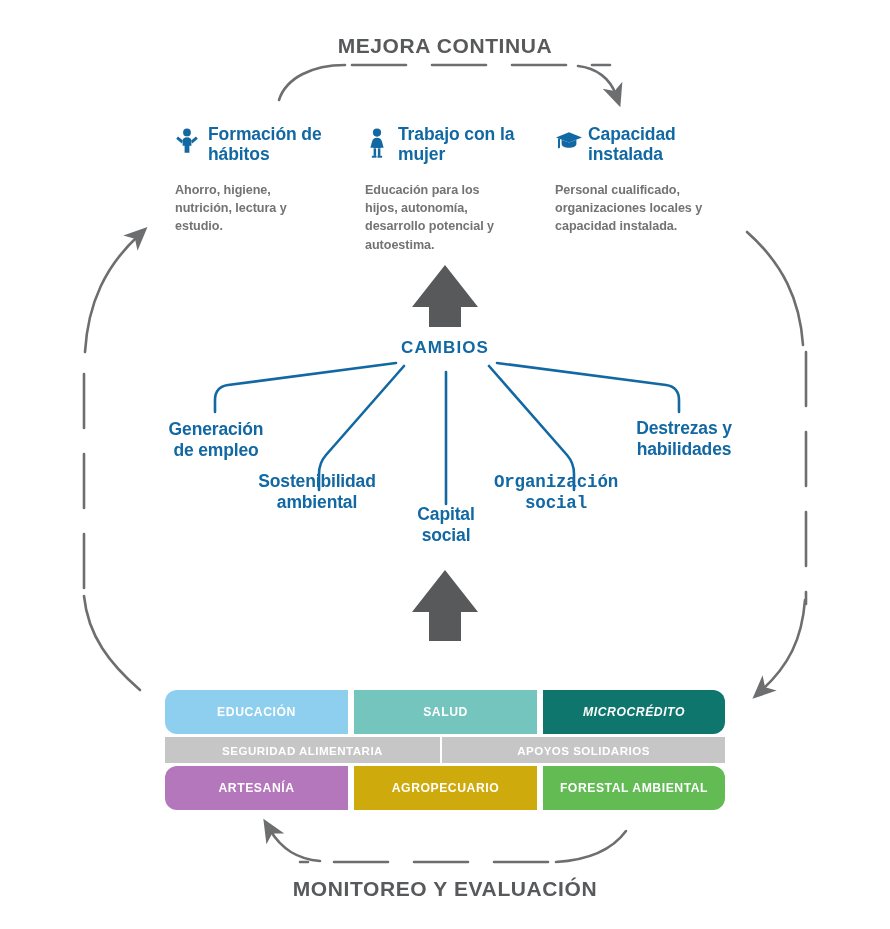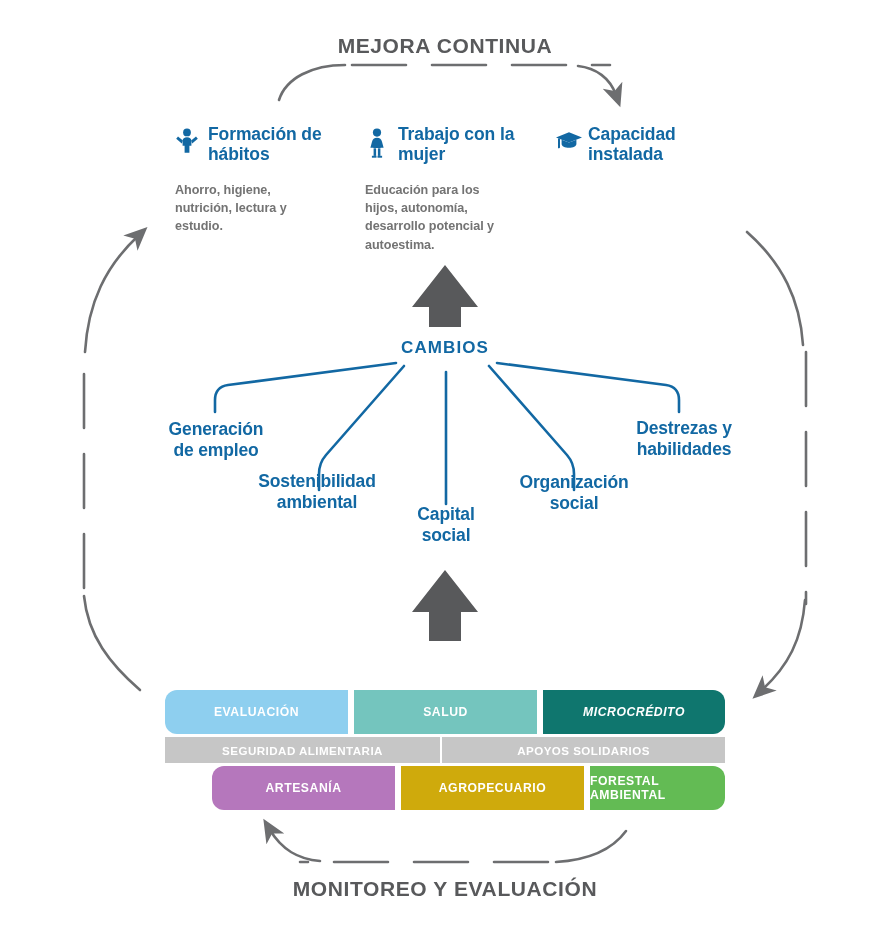--- a/index.html
+++ b/index.html
@@ -102,21 +102,21 @@
     font-weight: bold;
     font-size: 17.5px;
     line-height: 1.18;
     text-align: center;
     letter-spacing: -0.15px;
     white-space: pre-line;
   }
   #node-generacion  { left: 131px; top: 419px; width: 170px; }
   #node-sosten      { left: 234px; top: 471px; width: 166px; }
   #node-capital     { left: 383px; top: 504px; width: 126px; }
-  #node-organiza    { left: 496px; top: 472px; width: 156px; }
+  #node-organiza    { left: 478px; top: 472px; width: 156px; font-family: Liberation Mono, monospace; }
   #node-destrezas   { left: 600px; top: 418px; width: 168px; }
 
   
   #programs {
     position: absolute;
     left: 165px;
     top: 690px;
     width: 560px;
   }
   .prog-row {
@@ -138,21 +138,21 @@
   .prog-row.row-mid .prog-cell {
     height: 26px;
     font-size: 11.6px;
     letter-spacing: 0.45px;
   }
   .c-educacion { flex: 0 0 183px; background: #8ECFEF; border-radius: 12px 0 0 12px; }
   .c-salud     { flex: 0 0 183px; background: #74C5BE; }
   .c-micro     { flex: 1 1 auto;  background: #0f766e; border-radius: 0 12px 12px 0; font-style: italic; }
   .c-seguridad { flex: 0 0 275px; background: #C6C6C6; }
   .c-apoyos    { flex: 1 1 auto;  background: #C6C6C6; }
-  .c-artesania { flex: 0 0 183px; background: #B577BC; border-radius: 12px 0 0 12px; margin-left: 47px; }
+  .c-artesania { flex: 0 0 183px; background: #B577BC; border-radius: 12px 0 0 12px; }
   .c-agro      { flex: 0 0 183px; background: #CFAA0C; }
   .c-forestal  { flex: 1 1 auto;  background: #63BB54; border-radius: 0 12px 12px 0; }
 </style>
 </head>
 <body>
 
 <div id="stage">
 
   <svg id="cycle-svg" viewBox="0 0 890 929">
     <defs>
@@ -250,41 +250,42 @@
         <span class="pillar-icon">
           <svg width="28" height="24" viewBox="0 0 28 24">
             <path d="M14 4.2 L27 9.4 L14 14.6 L1 9.4 Z" fill="#1268A3"></path>
             <path d="M6.6 11.7 L6.6 16.0 C6.6 18.3 9.9 19.8 14 19.8 C18.1 19.8 21.4 18.3 21.4 16.0 L21.4 11.7 L14 14.6 Z" fill="#1268A3"></path>
             <path d="M3.0 10.2 L5.0 11.0 L5.0 19.2 C5.0 20.0 4.0 20.6 3.0 20.2 Z" fill="#1268A3"></path>
           </svg>
         </span>
         <span class="pillar-title">Capacidad
 instalada</span>
       </div>
+      <div class="pillar-body">Personal cualificado, organizaciones locales y capacidad instalada.</div>
     </div>
 
   </div>
 
   <div class="section-heading" id="heading-cambios">CAMBIOS</div>
 
   <div class="change-node" id="node-generacion">Generación
 de empleo</div>
   <div class="change-node" id="node-sosten">Sostenibilidad
 ambiental</div>
   <div class="change-node" id="node-capital">Capital
 social</div>
   <div class="change-node" id="node-organiza">Organización
 social</div>
   <div class="change-node" id="node-destrezas">Destrezas y
 habilidades</div>
 
 
   <div id="programs">
     <div class="prog-row">
-      <div class="prog-cell c-educacion">EVALUACIÓN</div>
+      <div class="prog-cell c-educacion">EDUCACIÓN</div>
       <div class="prog-cell c-salud">SALUD</div>
       <div class="prog-cell c-micro">MICROCRÉDITO</div>
     </div>
     <div class="prog-row row-mid">
       <div class="prog-cell c-seguridad">SEGURIDAD ALIMENTARIA</div>
       <div class="prog-cell c-apoyos">APOYOS SOLIDARIOS</div>
     </div>
     <div class="prog-row">
       <div class="prog-cell c-artesania">ARTESANÍA</div>
       <div class="prog-cell c-agro">AGROPECUARIO</div>

